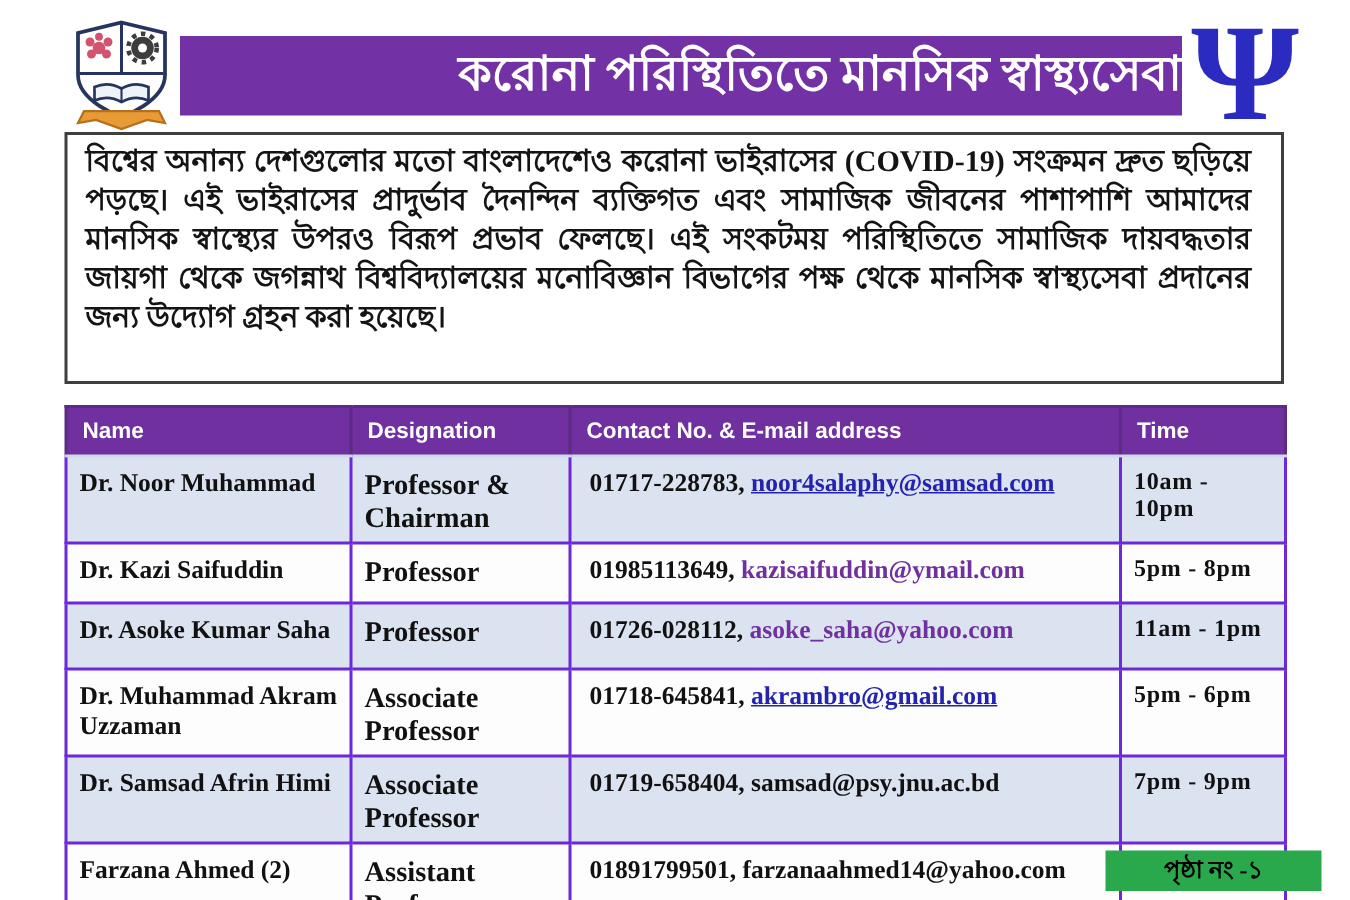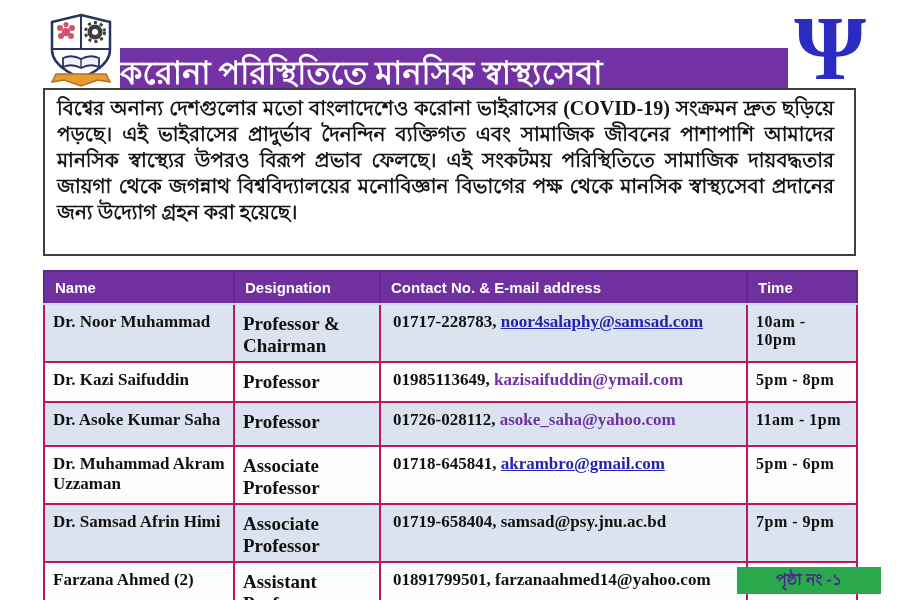--- a/index.html
+++ b/index.html
@@ -11,21 +11,21 @@
     overflow:hidden;
   }
 
   
   .logo {
     position:absolute; left:48px; top:12px; width:66px; height:76px;
   }
   .title-bar {
     position:absolute; left:120px; top:24px; width:668px; height:53px;
     background:#7331a6;
-    display:flex; align-items:center; justify-content:flex-start;margin-top:24px;
+    display:flex; align-items:center; justify-content:flex-end;
   }
   .title-bar .title {
     color:#ffffff; font-size:32px; font-weight:bold;
     font-family:"Liberation Serif", serif;
     white-space:nowrap;
   }
   .psi {
     position:absolute; left:793px; top:-4px; width:74px; height:104px;
     color:#2b2bc2; font-size:92px; line-height:104px; text-align:center;
     font-family:"Liberation Serif", serif; font-weight:bold;
@@ -59,21 +59,21 @@
   .contact-table col.c-time  { width:110px; }
 
   .contact-table th {
     background:#7030a0; color:#ffffff;
     font-family:"Liberation Sans", sans-serif;
     font-size:15px; font-weight:600; text-align:left;
     height:33px; padding:4px 10px;
     border:2px solid #5d2a86; border-bottom:2px solid #cfd9ea;
   }
   .contact-table td {
-    border:2px solid #be185d;
+    border:2px solid #6d28d9;
     padding:4px 8px; vertical-align:top; color:#111111;
   }
   .contact-table tbody tr:nth-child(odd)  td { background:#dce3f0; }
   .contact-table tbody tr:nth-child(even) td { background:#fdfdfd; }
   .contact-table tbody tr:nth-child(1) { height:48px; }
   .contact-table tbody tr:nth-child(2) { height:40px; }
   .contact-table tbody tr:nth-child(3) { height:44px; }
   .contact-table tbody tr:nth-child(4) { height:50px; }
   .contact-table tbody tr:nth-child(5) { height:40px; }
   .contact-table tbody tr:nth-child(6) { height:45px; }
@@ -84,21 +84,21 @@
   td.time    { font-size:16px; font-weight:bold; padding-top:8px; letter-spacing:0.5px; }
 
   .email { text-decoration:none; }
   .email.link-blue { color:#2323b0; text-decoration:underline; }
   .email.purple    { color:#7030a0; }
   .email.plain     { color:#111111; }
 
   
   .page-badge {
     position:absolute; left:737px; top:567px; width:144px; height:27px;
-    background:#2aa84c; color:#4c1d95;
+    background:#2aa84c; color:#000000;
     display:flex; align-items:center; justify-content:center;
     font-size:16px; font-weight:bold;
   }
 </style>
 </head>
 <body>
 
 <svg class="logo" viewBox="0 0 66 76" aria-hidden="true">
 
   <path d="M33 3 L62 10 V38 C62 56 33 66 33 66 C33 66 4 56 4 38 V10 Z" fill="#ffffff" stroke="#27345e" stroke-width="2.5"></path>

